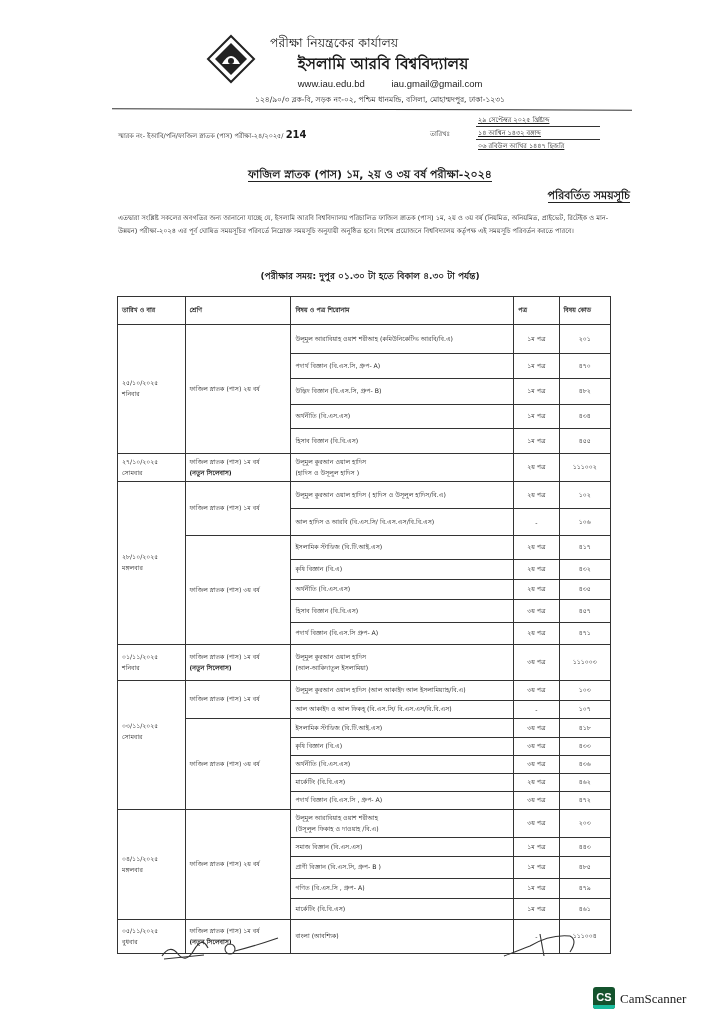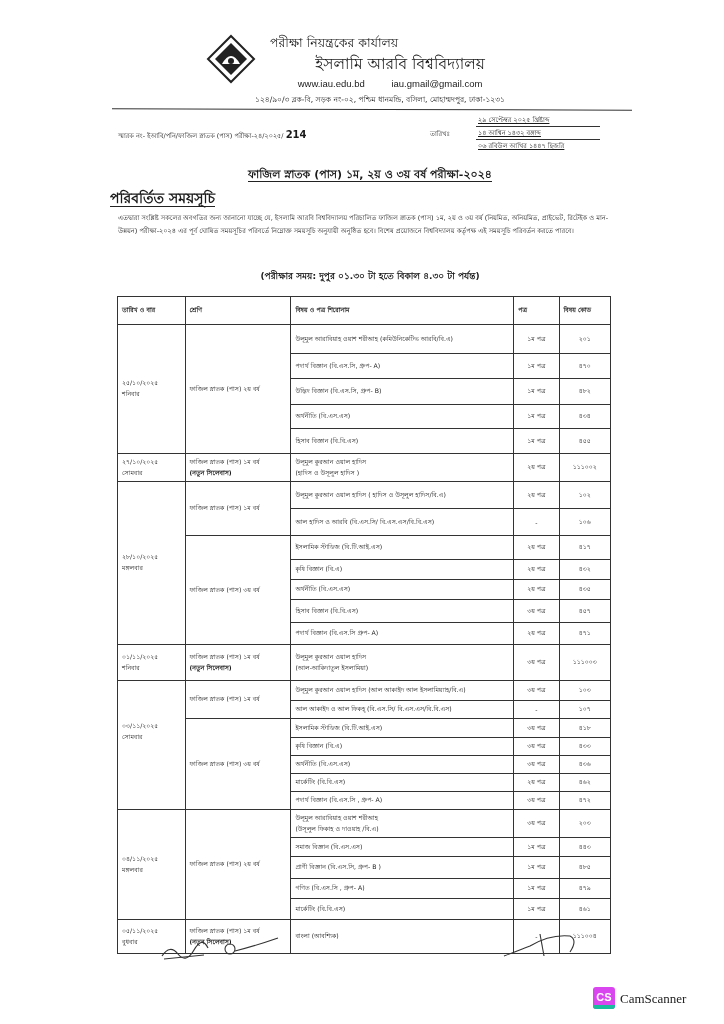--- a/index.html
+++ b/index.html
@@ -4,41 +4,41 @@
 <style>
   html, body { margin: 0; padding: 0; background: #ffffff; }
   body { width: 724px; height: 1024px; position: relative; overflow: hidden;
          font-family: "DejaVu Sans", sans-serif; color: #1a1a1a; }
   .page { position: absolute; left: 0; top: 0; width: 724px; height: 1024px; }
 
   
   .logo { position: absolute; left: 206px; top: 34px; width: 50px; height: 50px; }
   .office { position: absolute; left: 270px; top: 34px; width: 260px; 
             font-size: 12.5px; font-weight: normal; }
-  .univ { position: absolute; left: 255px; top: 52px; width: 290px; text-align: center;
-          font-size: 15.5px; font-weight: normal; }
+  .univ { position: absolute; left: 238px; top: 52px; width: 290px; text-align: center;
+          font-size: 15.5px; font-weight: bold; }
   .contact { position: absolute; left: 240px; top: 78px; width: 300px; text-align: center;
              font-size: 9.5px; font-family: "Liberation Sans", sans-serif; }
   .contact span { margin: 0 12px; }
   .address { position: absolute; left: 200px; top: 94px; width: 360px; text-align: center; font-size: 7.5px; }
   .hr-main { position: absolute; left: 112px; top: 109px; width: 520px; height: 0;
              border-top: 1.5px solid #333; transform: rotate(0.15deg); }
 
   .memo { position: absolute; left: 118px; top: 129px; font-size: 6.5px; }
   .memo .handnum { font-size: 10px; font-weight: bold; }
   .date-label { position: absolute; left: 430px; top: 129px; font-size: 6.5px; }
   .dates { position: absolute; left: 476px; top: 114px; width: 124px; font-size: 6.5px; }
   .dates div { height: 12px; line-height: 12px; padding-left: 2px; text-decoration: underline; }
   .dates .ul { border-bottom: 0.8px solid #333; }
 
   .title1 { position: absolute; left: 110px; top: 166px; width: 520px; text-align: center;
             font-size: 11px; font-weight: bold; }
   .title1 span, .title2 span { border-bottom: 1px solid #222; }
-  .title2 { position: absolute; left: 110px; top: 187px; width: 520px; text-align: left;
-            font-size: 14px; font-weight: bold; }
+  .title2 { position: absolute; left: 110px; top: 187px; width: 520px; text-align: right;
+            font-size: 11px; font-weight: bold; }
 
   .intro { position: absolute; left: 118px; top: 212px; width: 505px; font-size: 6.6px; line-height: 13px; }
   .exam-time { position: absolute; left: 110px; top: 269px; width: 520px; text-align: center;
                font-size: 9px; font-weight: bold; }
 
   
   table.sched { position: absolute; left: 117px; top: 296px; width: 494px; border-collapse: collapse;
                 font-size: 6.2px; }
   table.sched td, table.sched th { border: 0.9px solid #333; padding: 0 4px; vertical-align: middle; }
   table.sched th { height: 27px; text-align: left; font-weight: bold; }
@@ -47,21 +47,21 @@
   .w-class { width: 96px; }
   .w-subj { width: 212px; }
   .w-paper { width: 36px; }
   .w-code { width: 42px; }
 
   
   .sig { position: absolute; font-family: "DejaVu Serif", serif; font-style: italic; color: #333; }
 
   
   .cs-badge { position: absolute; left: 593px; top: 987px; width: 22px; height: 22px;
-              background: #d946ef; border-radius: 3px; color: #fff; font-weight: bold;
+              background: #14532d; border-radius: 3px; color: #fff; font-weight: bold;
               font-size: 11px; text-align: center; line-height: 20px;
               font-family: "Liberation Sans", sans-serif; }
   .cs-badge::after { content: ""; position: absolute; left: 0; bottom: 0; width: 22px; height: 4px;
                      background: #19bc9c; border-radius: 0 0 3px 3px; }
   .cs-text { position: absolute; left: 620px; top: 991px; font-size: 13px; color: #222;
              font-family: "Liberation Serif", serif; }
 </style>
 </head>
 <body>
 

